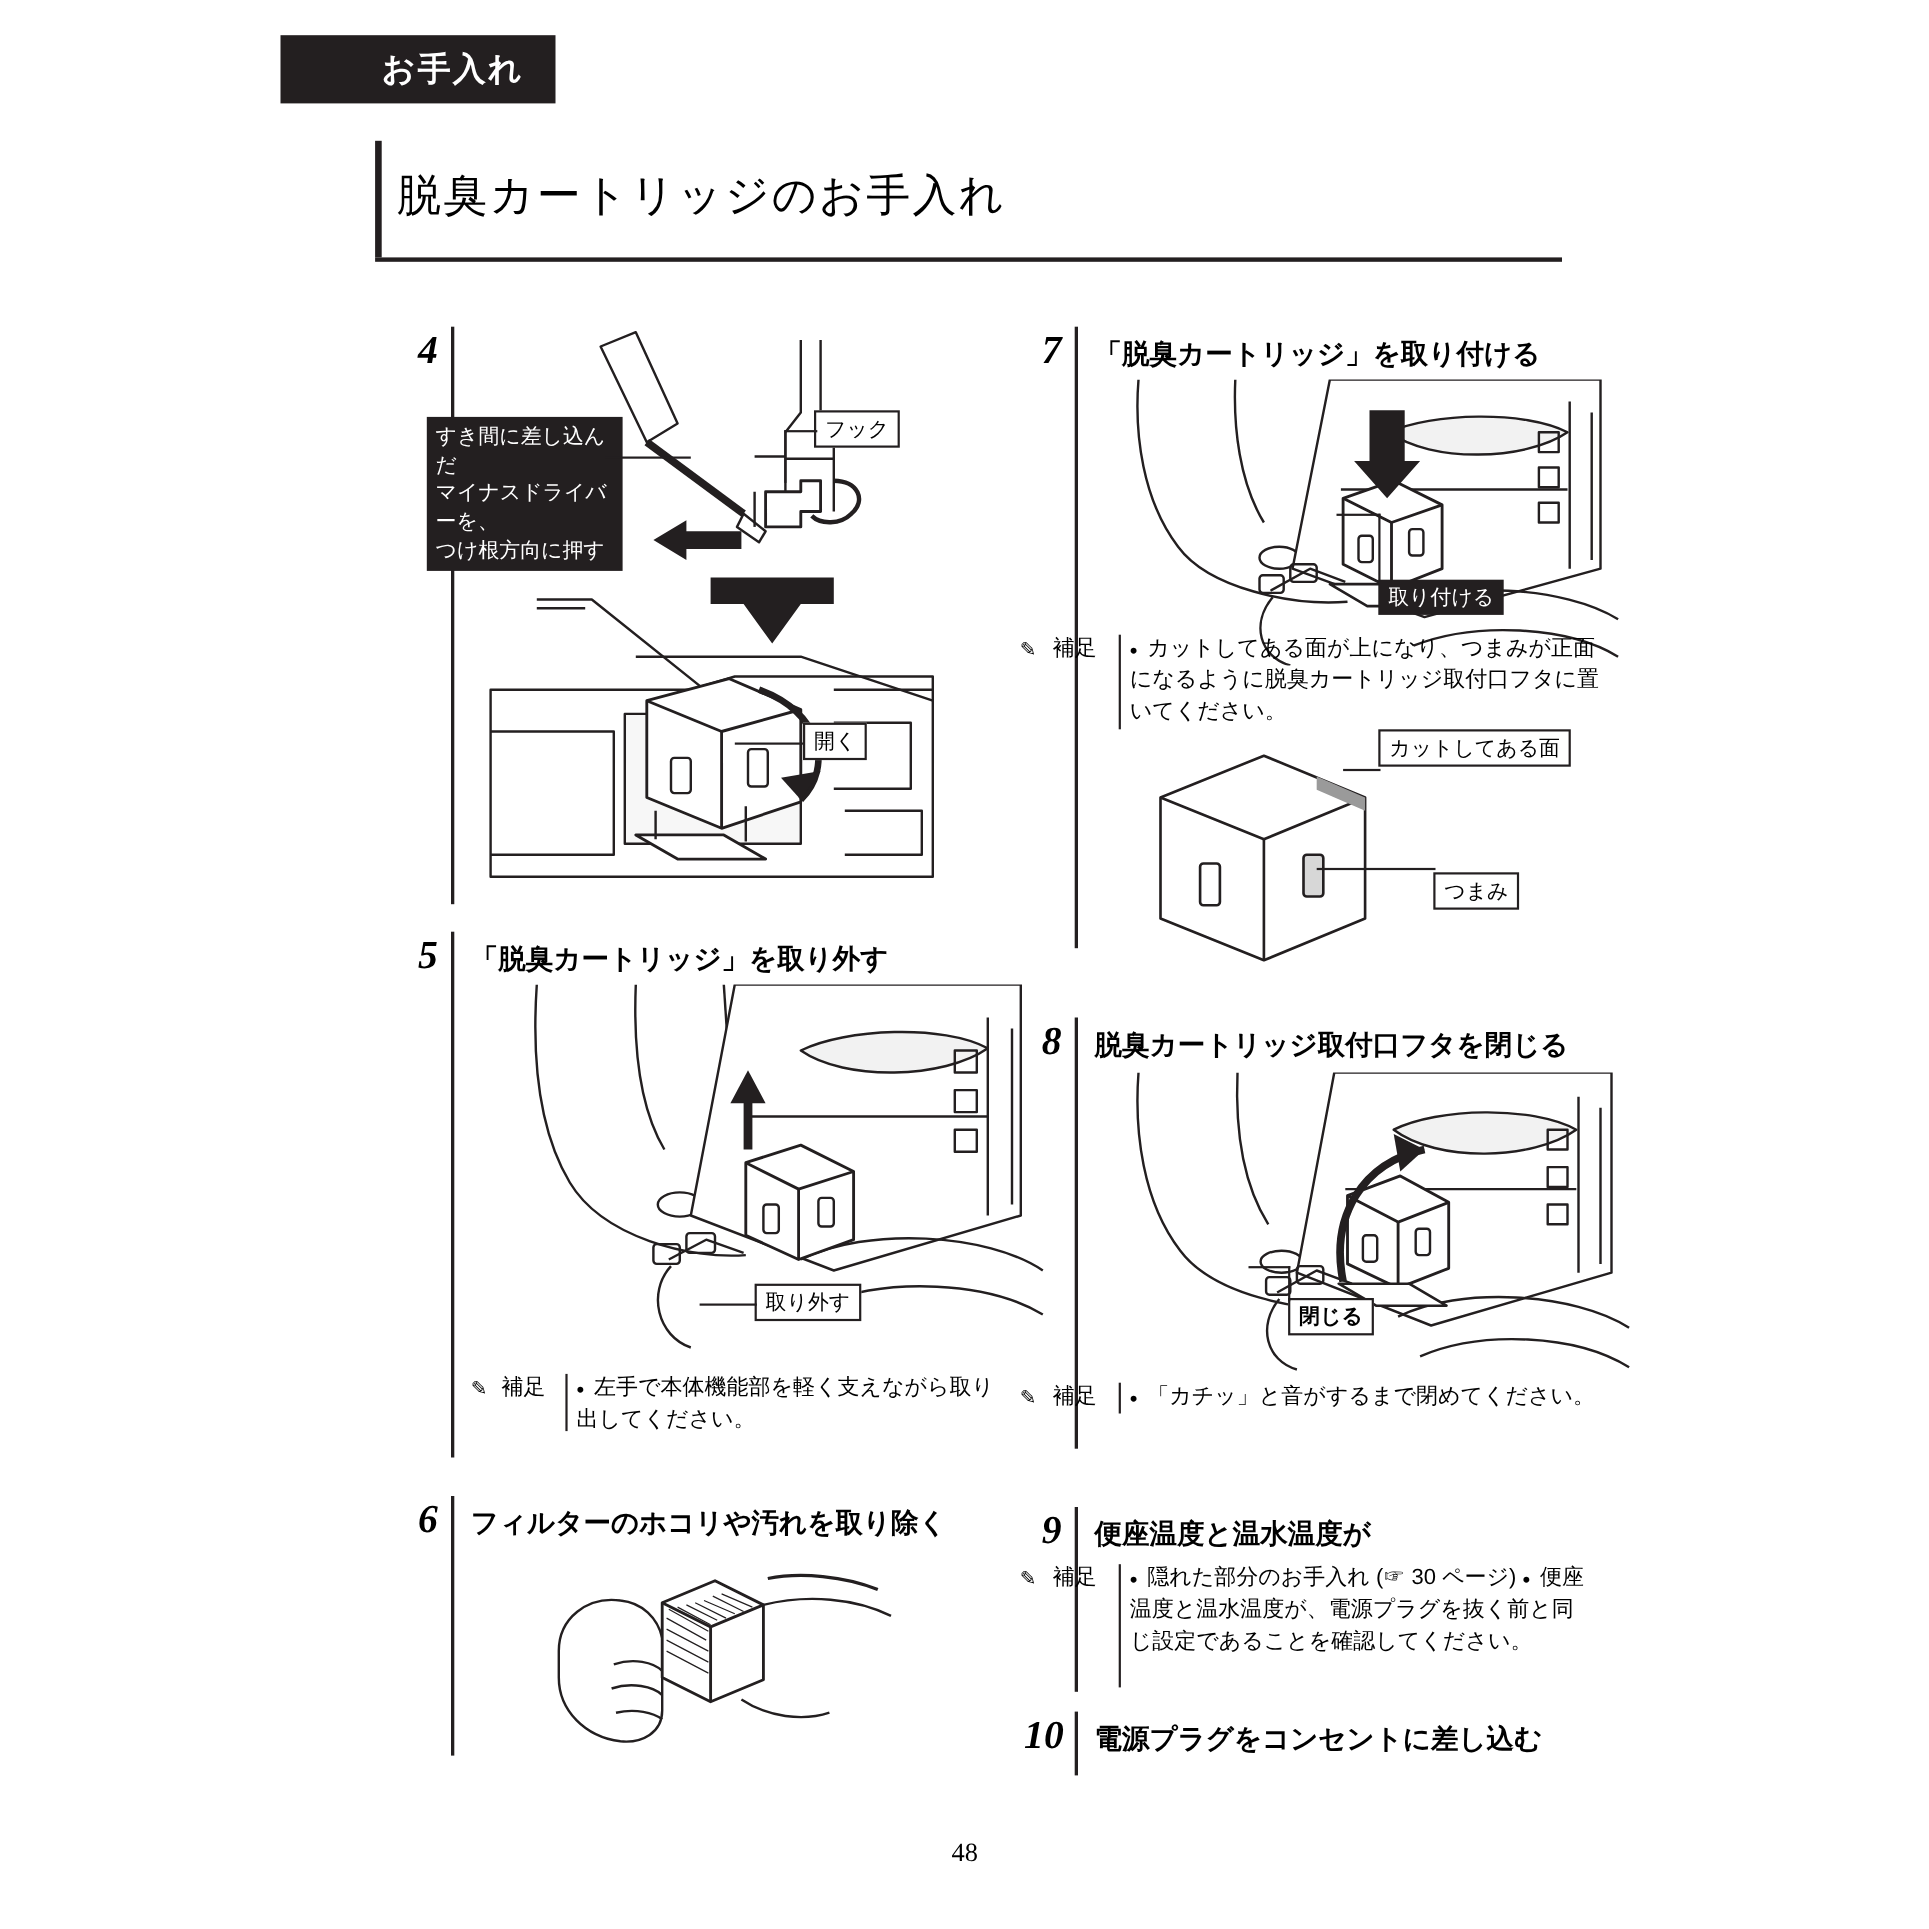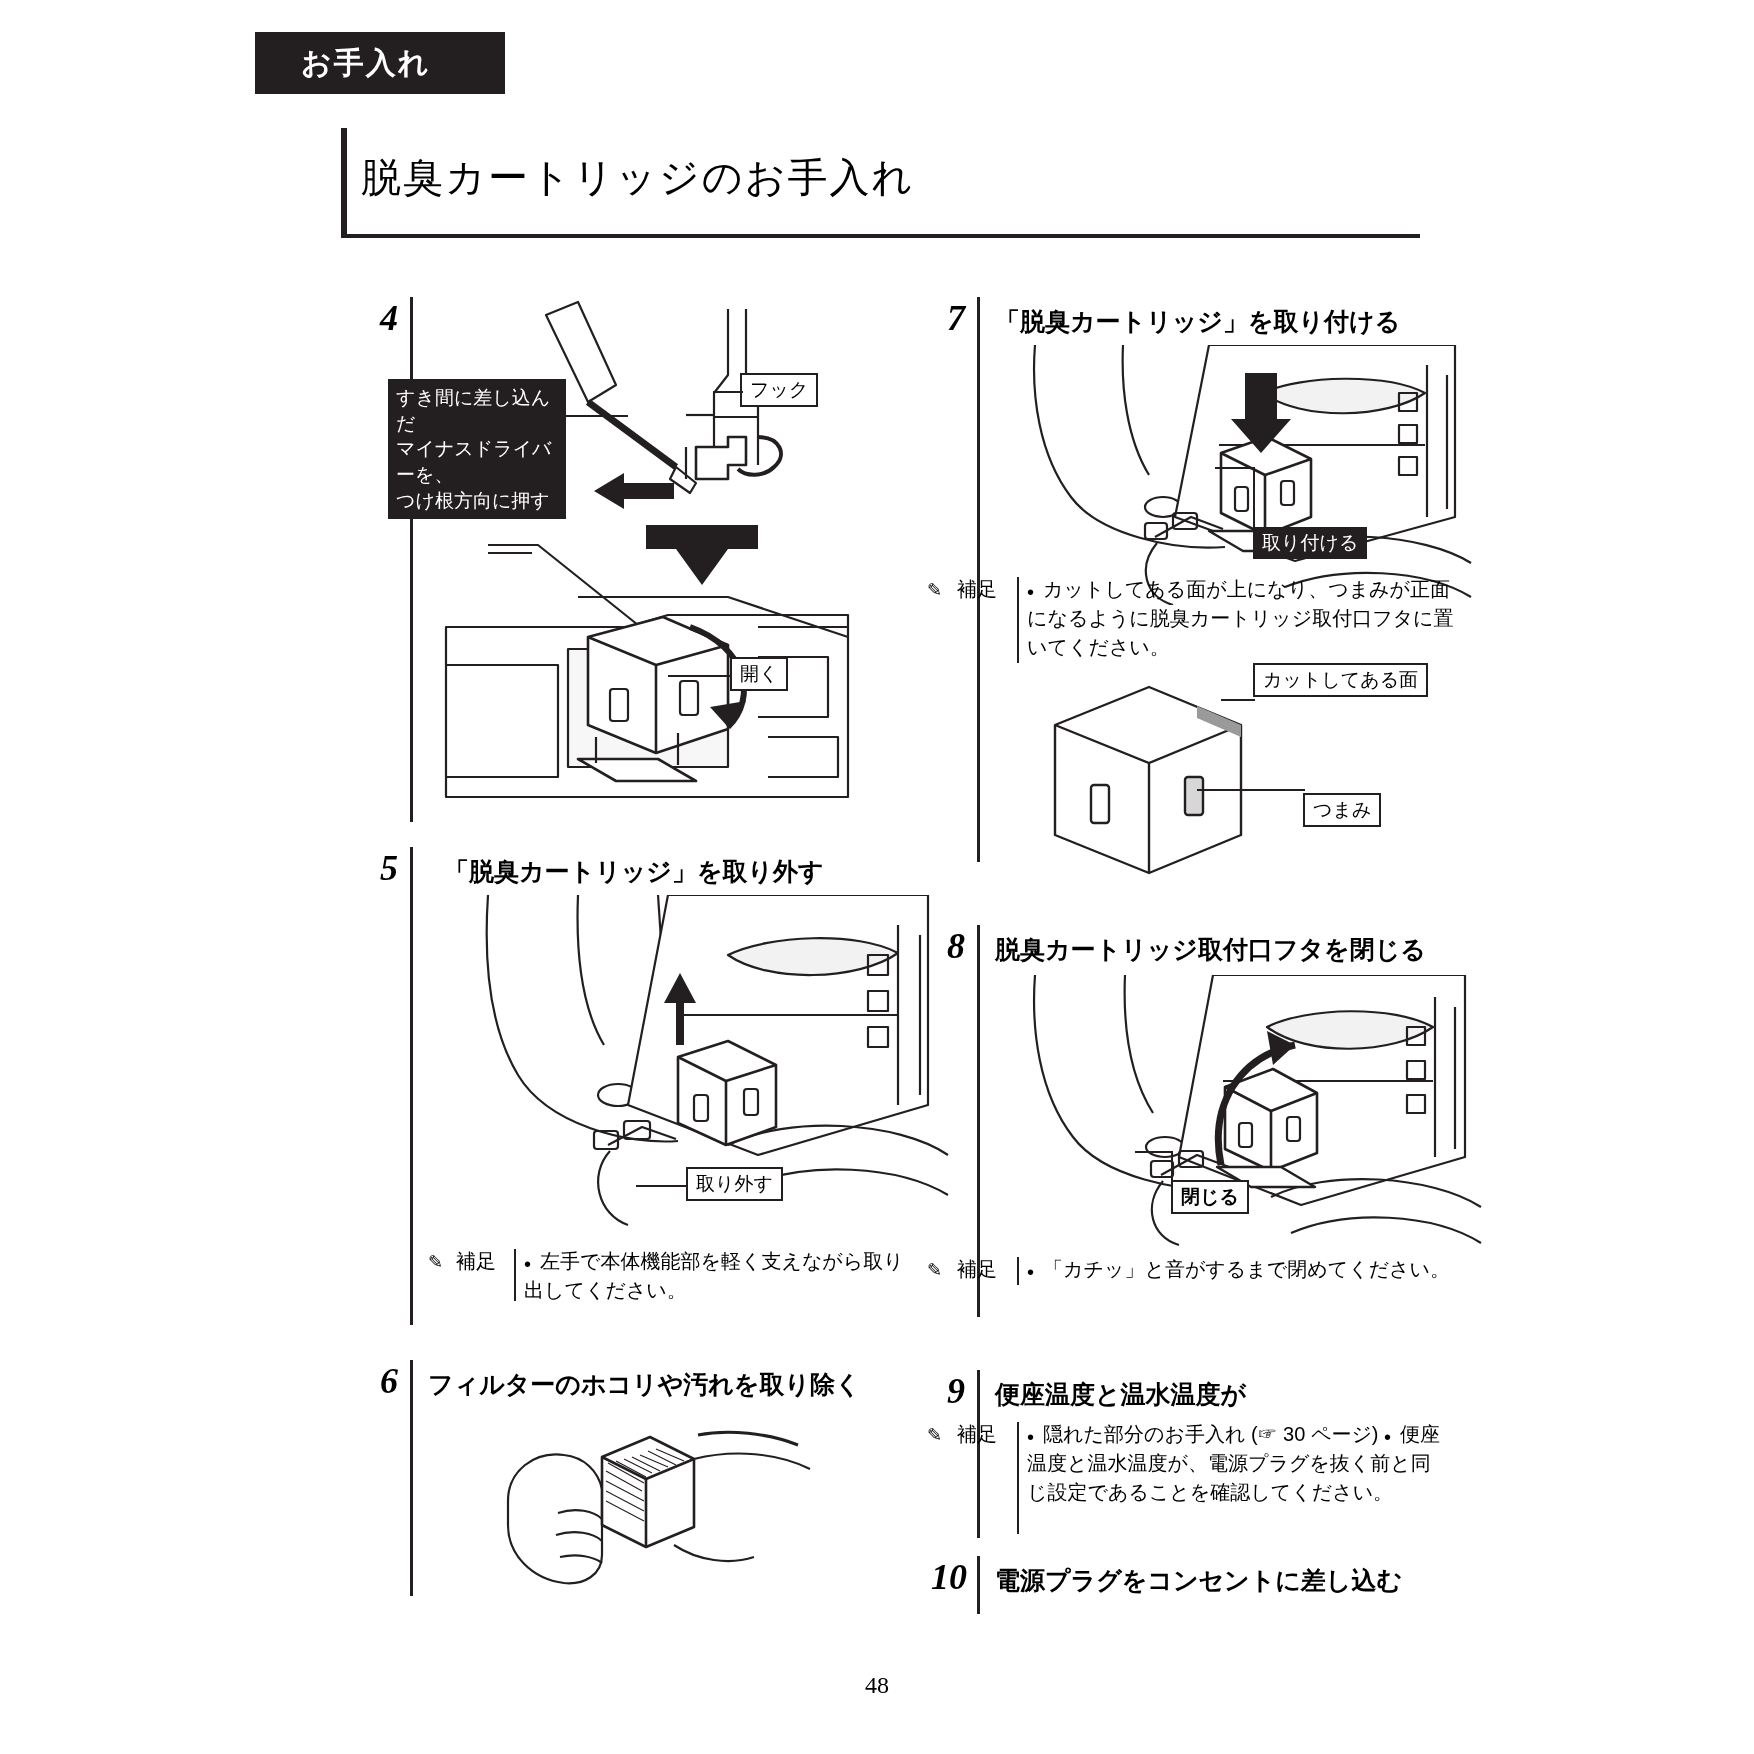--- a/index.html
+++ b/index.html
@@ -29,21 +29,21 @@
     top: 32px;
     width: 250px;
     height: 62px;
     background: #231f20;
     color: #fff;
     font-size: 30px;
     font-weight: bold;
     letter-spacing: 2px;
     display: flex;
     align-items: center;
-    padding-left: 46px;
+    padding-left: 92px;
     box-sizing: border-box;
   }
   .title-wrap {
     position: absolute;
     left: 341px;
     top: 128px;
     width: 1080px;
     height: 110px;
   }
   .title-vbar {
@@ -250,21 +250,21 @@
     </div>
     <div class="leader" style="left:182px; top:118px; width:78px; height:2px;"></div>
 
     <div class="callout-light" style="left:362px; top:360px;">開く</div>
     <div class="leader" style="left:300px; top:378px; width:62px; height:2px;"></div>
   </div>
 
   <div class="step" style="left:368px; top:847px; width:600px; height:490px;">
     <div class="step-rule" style="height:478px; left:42px;"></div>
     <div class="step-num" style="left:-10px; top:0px; width:40px;">5</div>
-    <div class="step-head" style="left:76px; top:8px;">「脱臭カートリッジ」を取り外す</div>
+    <div class="step-head" style="left:60px; top:8px;">「脱臭カートリッジ」を取り外す</div>
 
     <div class="fig" style="left:60px; top:48px;">
       <svg width="540" height="350" viewBox="0 0 540 350">
         <g fill="none" stroke="#231f20" stroke-width="2.2" stroke-linejoin="round">
 
           <path d="M60 0 C56 60 60 130 90 180 C120 230 200 250 250 246" fill="#ffffff"></path>
           <path d="M150 0 C148 50 152 110 176 150"></path>
           <path d="M230 0 L240 150"></path>
           <ellipse cx="278" cy="52" rx="22" ry="12"></ellipse>
           <ellipse cx="190" cy="200" rx="20" ry="11"></ellipse>

